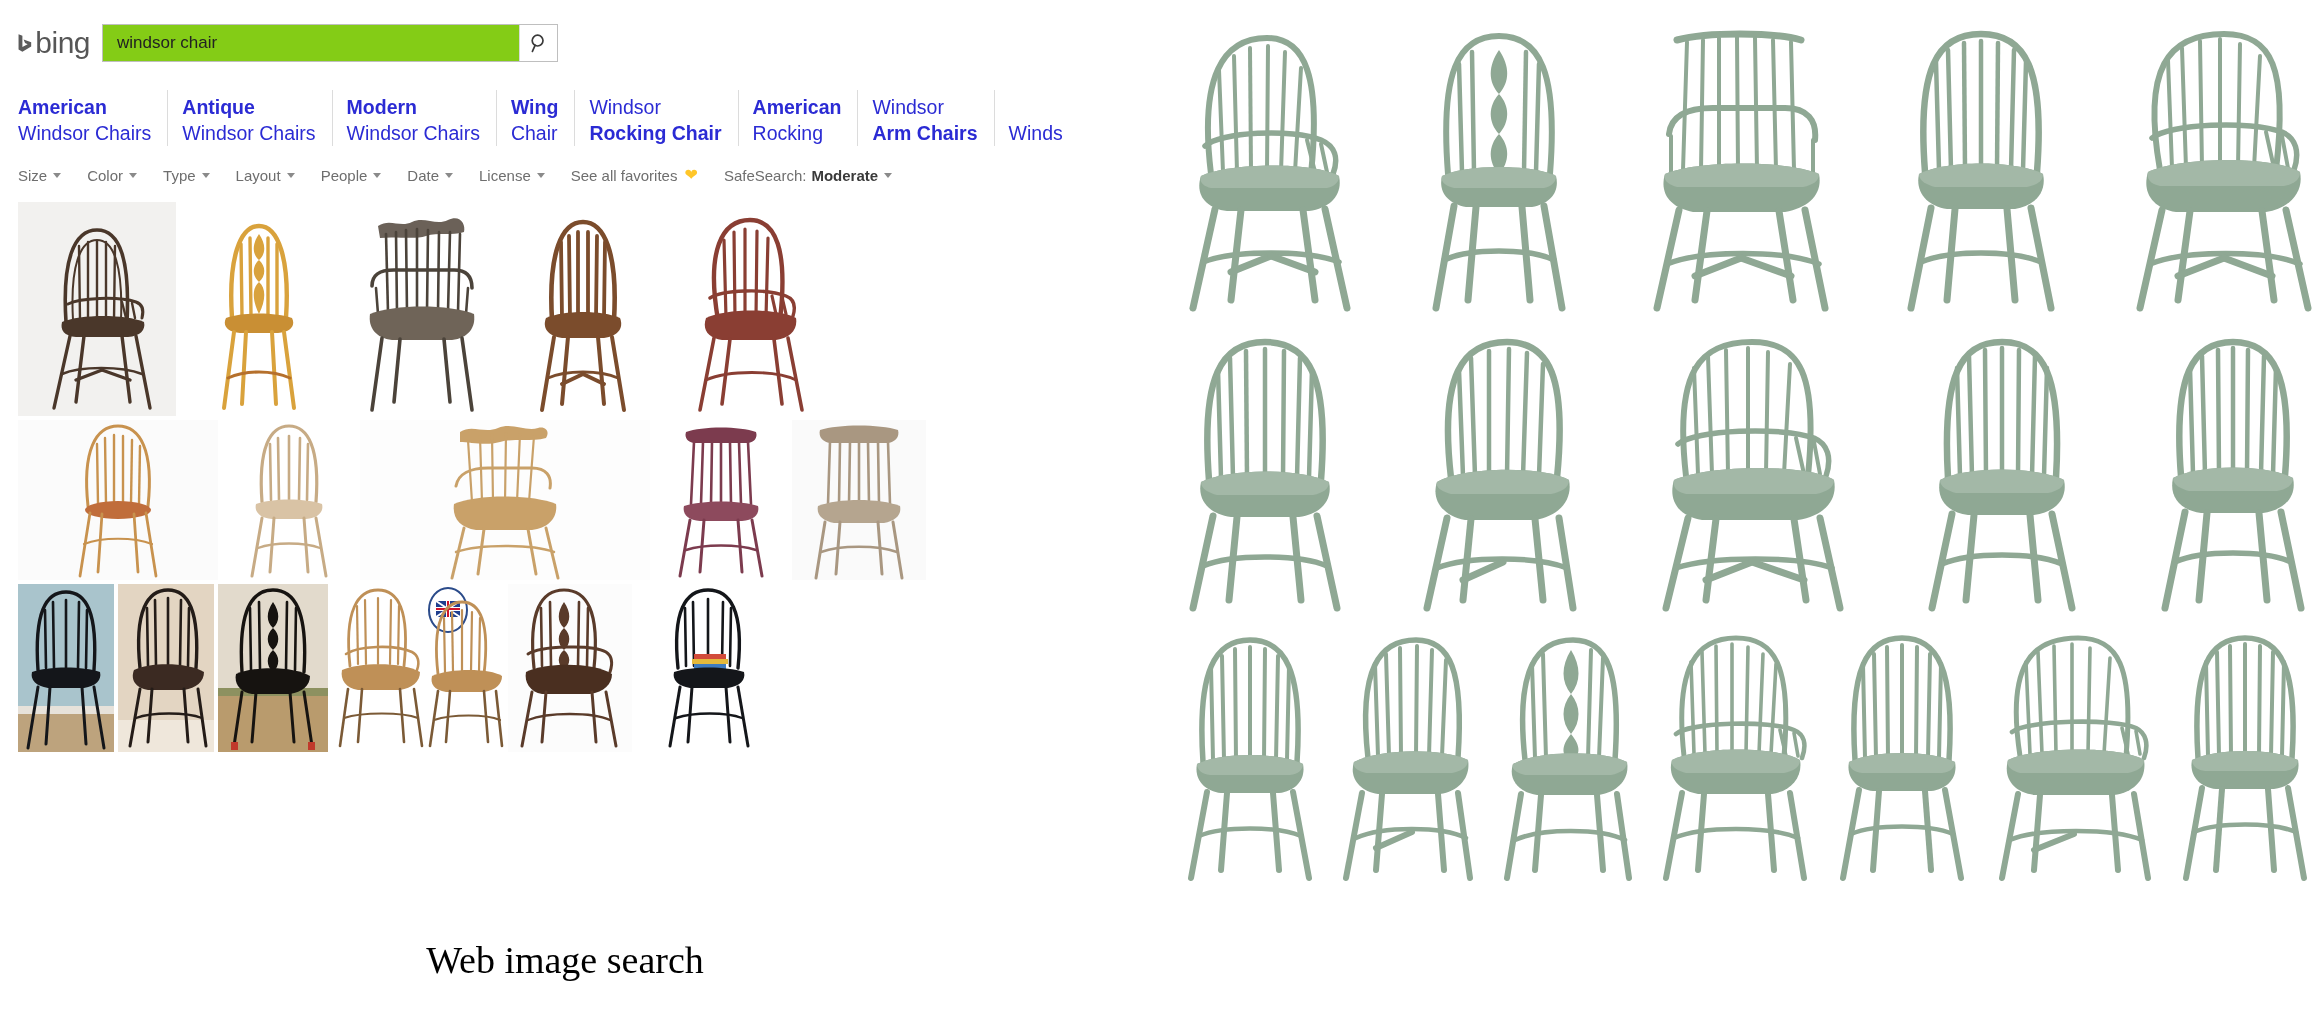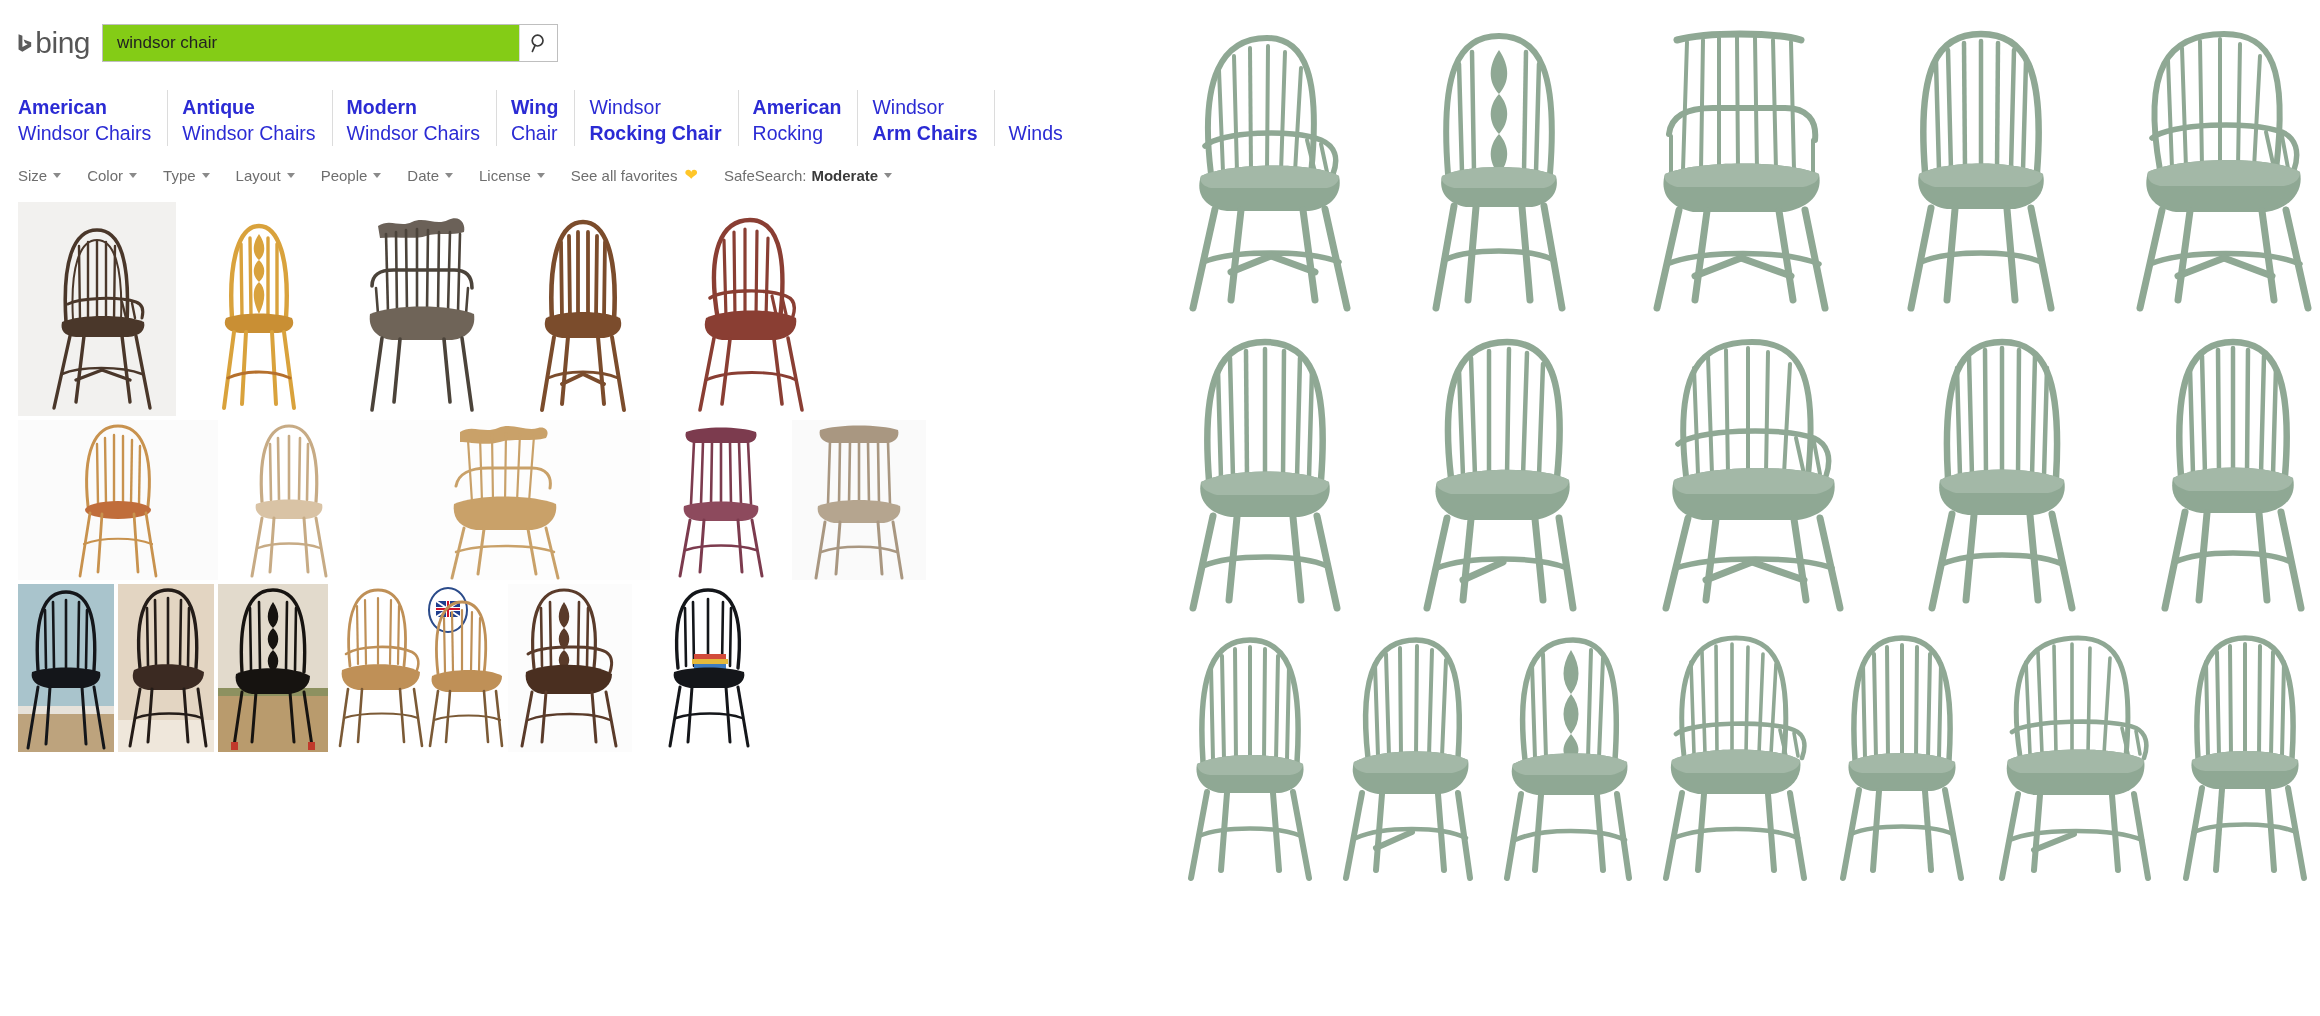--- a/index.html
+++ b/index.html
@@ -1101,14 +1101,15 @@
                 <line x1="98" y1="155" x2="104" y2="236"></line>
               <path d="M24,198 C48,188 102,188 126,198" stroke-width="4.6" fill="none"></path>
             </g>
           </svg>
         </div>
       </div>
 
     </div>
   </div>
 
+  <div class="caption caption-left">Web image search</div>
 
 </div>
 
 </body></html>

